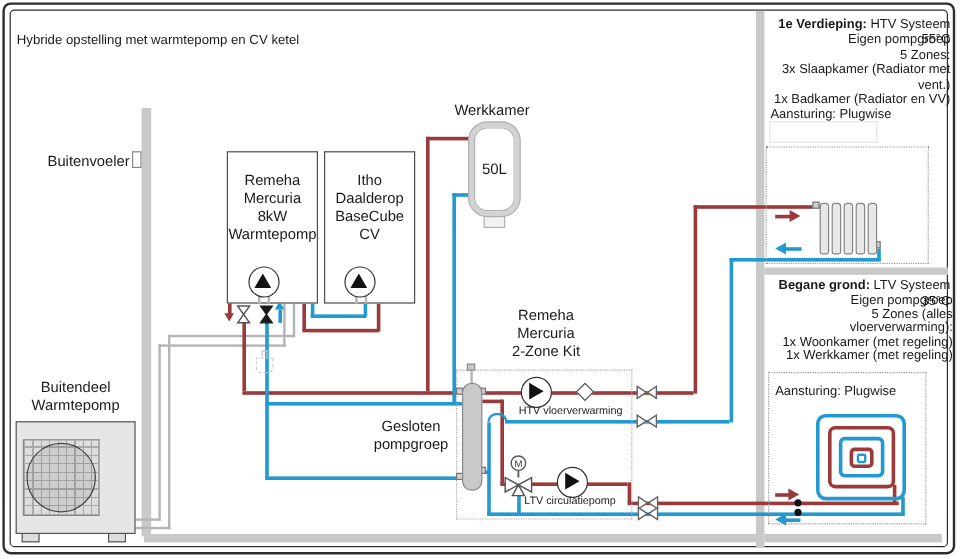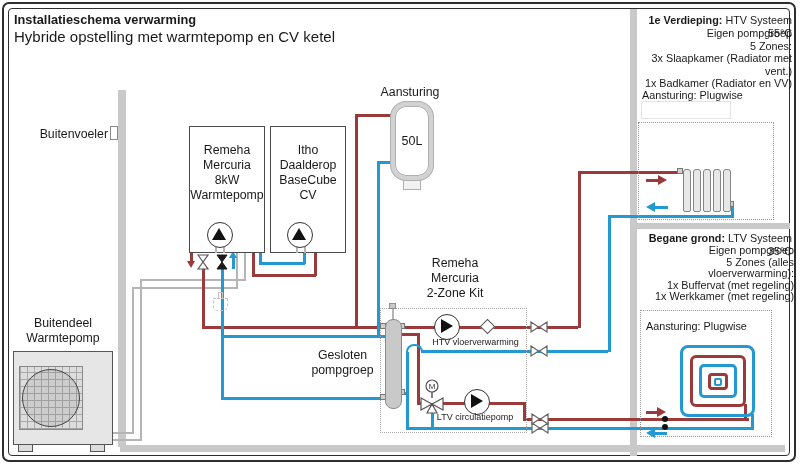--- a/index.html
+++ b/index.html
@@ -44,22 +44,21 @@
 
   <div class="frame" style="left:2px;top:2px;width:794px;height:460px;"></div>
   <div class="frame2" style="left:8px;top:8px;width:782px;height:448px;"></div>
 
   <div class="graybar" style="left:118px;top:90px;width:8px;height:357px;"></div>
   <div class="graybar" style="left:630px;top:9px;width:7px;height:447px;"></div>
   <div class="graybar" style="left:120px;top:445px;width:510px;height:7px;"></div>
   <div class="graybar" style="left:637px;top:223px;width:153px;height:6px;"></div>
   <div class="graybar" style="left:637px;top:445px;width:148px;height:7px;"></div>
 
-  <div class="abs" style="left:14px;top:12px;font-size:12.8px;font-weight:bold;">Installatieschema verwarming</div>
-  <div class="abs" style="left:14px;top:28px;font-size:15px;">Hybride opstelling met warmtepomp en CV ketel</div>
+  <div class="abs" style="left:14px;top:28px;font-size:11px;">Hybride opstelling met warmtepomp en CV ketel</div>
 
   <div class="abs" style="left:30px;top:127px;width:78px;text-align:right;font-size:12.3px;">Buitenvoeler</div>
   <div class="abs" style="left:110px;top:126px;width:8px;height:14px;background:#fff;border:1px solid #888;"></div>
 
   <div class="pvg" style="left:236px;top:253px;height:36px;"></div>
   <div class="phg" style="left:132px;top:287px;width:106px;"></div>
   <div class="pvg" style="left:132px;top:287px;height:147px;"></div>
   <div class="phg" style="left:112px;top:432px;width:22px;"></div>
   <div class="pvg" style="left:244px;top:253px;height:28px;"></div>
   <div class="phg" style="left:140px;top:279px;width:106px;"></div>
@@ -133,21 +132,21 @@
   <div class="lbl" style="left:270px;top:143px;width:76px;">Itho
 Daalderop
 BaseCube
 CV</div>
   <div class="pvg" style="left:296px;top:246px;height:7px;"></div>
   <div class="pvg" style="left:304px;top:246px;height:7px;"></div>
   <div class="pump" style="left:287px;top:222px;">
       <div class="tri-up"></div>
     </div>
 
-  <div class="lbl" style="left:375px;top:85px;width:70px;">Aansturing</div>
+  <div class="lbl" style="left:375px;top:85px;width:70px;">Werkkamer</div>
   <div class="tankfoot" style="left:403px;top:178px;width:18px;height:12px;"></div>
   <div class="abs" style="left:391px;top:102px;width:42px;height:78px;background:#fff;border:4px solid #d2d2d2;border-radius:15px;box-shadow:0 0 0 1px #b0b0b0, inset 0 0 0 1px #b0b0b0;">
     <div style="position:absolute;left:0;top:28px;width:100%;text-align:center;font-size:12.5px;">50L</div>
   </div>
 
   <div class="dashkit" style="left:380px;top:308px;width:147px;height:125px;"></div>
   <div class="lbl" style="left:395px;top:256px;width:120px;">Remeha
 Mercuria
 2-Zone Kit</div>
   <div class="lbl" style="left:305px;top:348px;width:75px;">Gesloten
@@ -227,21 +226,21 @@
     <div class="radbar"></div>
     <div class="radbar"></div>
   </div>
 
   <div class="abs rp" style="left:642px;top:232px;width:150px;">
     <b>Begane grond:</b><span> LTV Systeem 35°C</span>
   </div>
   <div class="abs rp" style="left:642px;top:245px;width:152px;line-height:11.5px;">
     <div>Eigen pompgroep</div>
     <div>5 Zones (alles vloerverwarming):</div>
-    <div>1x Buffervat (met regeling)</div>
+    <div>1x Woonkamer (met regeling)</div>
     <div>1x Werkkamer (met regeling)</div>
   </div>
   <div class="dotbox" style="left:640px;top:310px;width:132px;height:127px;"></div>
   <div class="abs rp" style="left:646px;top:320px;">Aansturing: Plugwise</div>
 
   <div class="coil" style="left:680px;top:345px;width:75px;height:72px;border:3px solid #2299d0;"></div>
   <div class="coil" style="left:690px;top:355px;width:56px;height:52px;border:3px solid #9b3a3a;border-radius:6px;"></div>
   <div class="coil" style="left:699px;top:364px;width:38px;height:34px;border:3px solid #2299d0;border-radius:5px;"></div>
   <div class="coil" style="left:708px;top:373px;width:20px;height:17px;border:3px solid #9b3a3a;border-radius:4px;"></div>
   <div class="coil" style="left:714px;top:378px;width:8px;height:8px;border:2.5px solid #2299d0;border-radius:2px;"></div>

